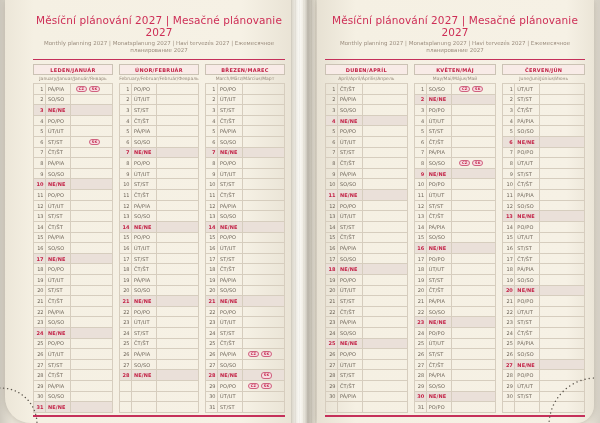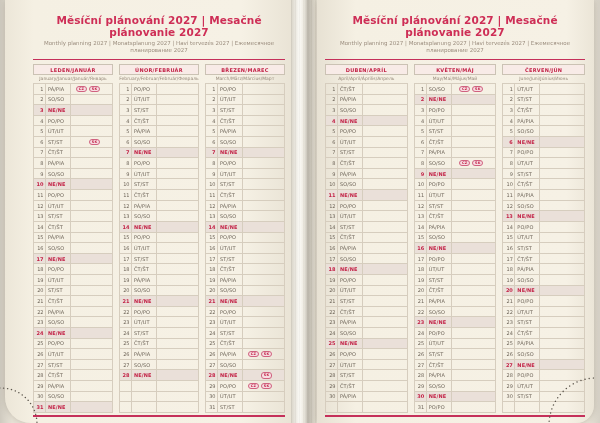--- a/index.html
+++ b/index.html
@@ -25,21 +25,21 @@
   .spine{
     position:absolute;top:0;left:291px;width:28px;height:423px;
     background:linear-gradient(90deg,#d8d3c7 0%,#fbfaf6 30%,#eeebe2 45%,#bcb7ac 62%,#dad5c8 82%,#e9e4d7 100%);
   }
   .spine:after{
     content:"";position:absolute;inset:0;
     background:repeating-linear-gradient(90deg,rgba(80,70,55,.06) 0 1px,transparent 1px 4px);
   }
   .inner-l{padding:14px 8px 0 28px;}
   .inner-r{padding:14px 9px 0 8px;}
-  .ph-title{text-align:center;font-size:10.5px;line-height:12px;font-weight:bold;color:#ce2e56;letter-spacing:.1px;}
+  .ph-title{text-align:center;font-size:10.5px;line-height:12px;font-weight:normal;color:#ce2e56;letter-spacing:.1px;}
   .ph-sub{text-align:center;font-size:5.5px;line-height:7px;margin-top:2px;color:#9b8d7e;}
   .ph-rule{height:1px;background:#c5305a;margin-top:5px;}
   .cols{display:flex;gap:6px;margin-top:4px;}
   .month{flex:1;min-width:0;}
   .mhead{
     height:11px;line-height:11px;background:#f8ebe7;border:1px solid #cbc2b4;box-sizing:border-box;
     text-align:center;font-size:5px;font-weight:bold;color:#c32347;letter-spacing:.3px;
     white-space:nowrap;overflow:hidden;
   }
   .msub{height:8px;line-height:8px;text-align:center;font-size:4.5px;color:#97897a;white-space:nowrap;overflow:hidden;}

